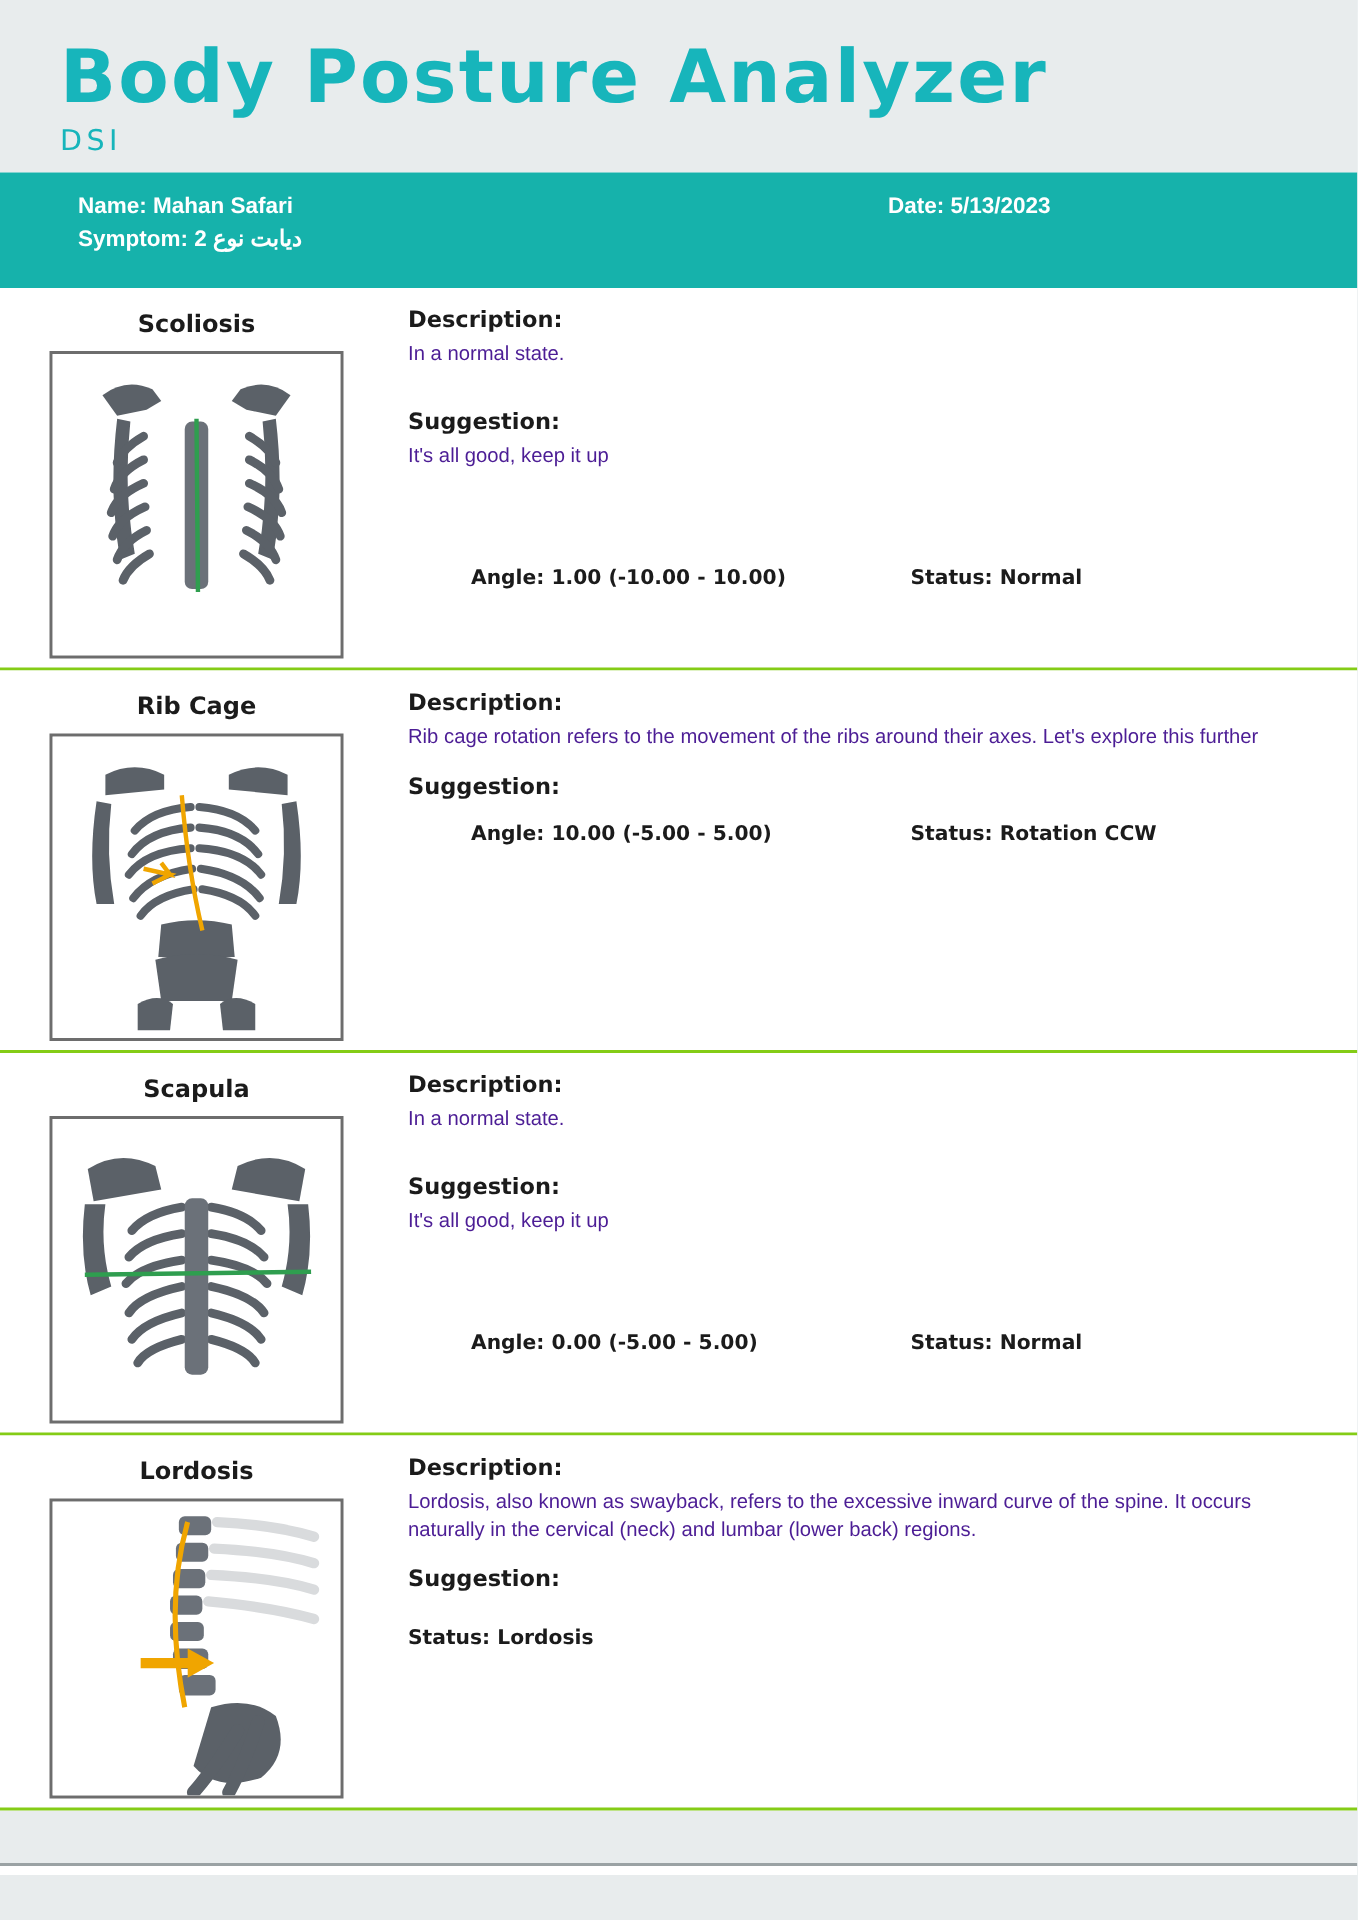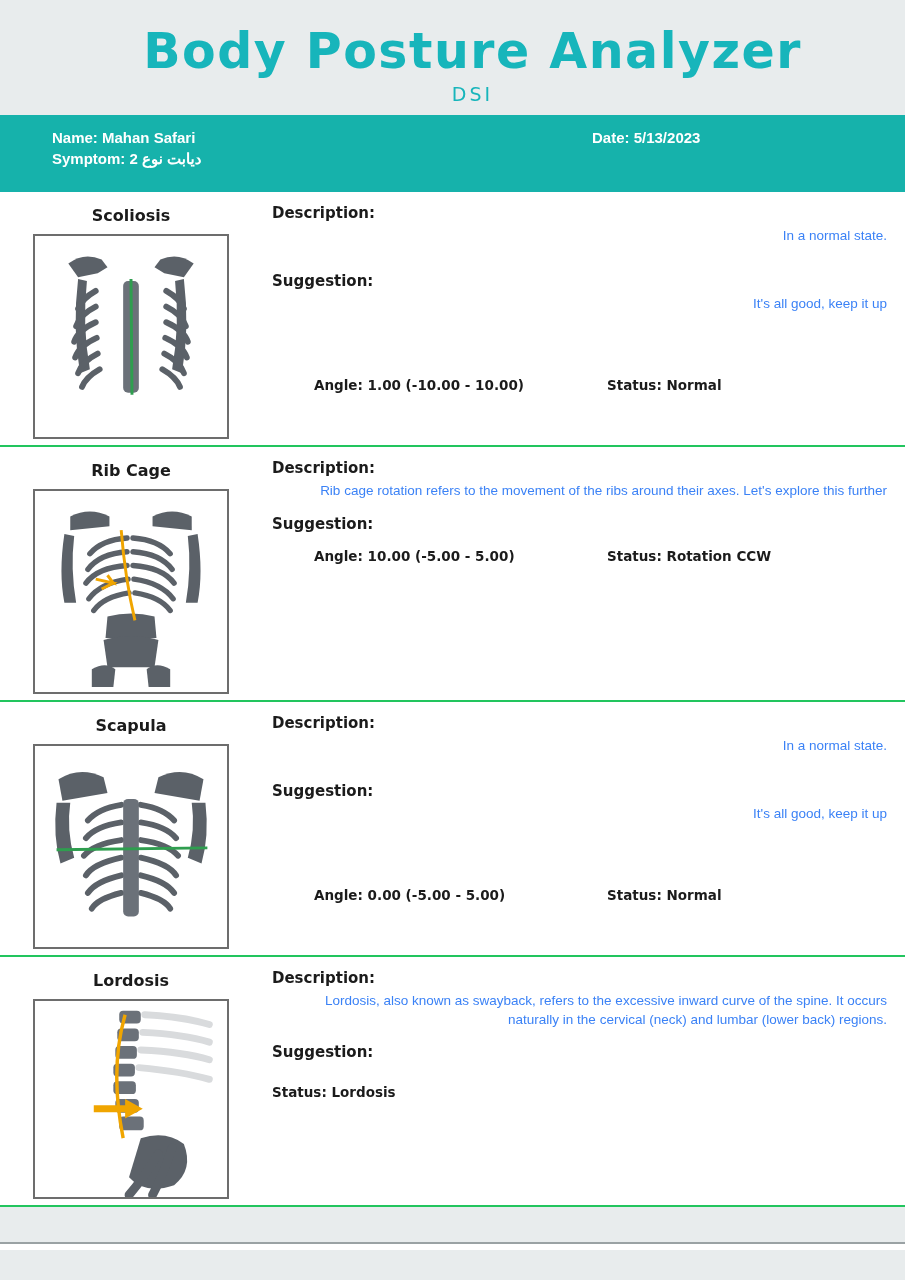--- a/index.html
+++ b/index.html
@@ -21,21 +21,20 @@
     left: 0;
     top: 8px;
     width: 905px;
     background: #ffffff;
   }
 
   
   .header {
     background: #e8eced;
     padding: 18px 0 6px 40px;
-    text-align: center;
   }
   .app-title {
     color: #17b5bb;
     font-size: 49px;
     font-weight: bold;
     letter-spacing: 1.5px;
     line-height: 1.05;
     font-family: "DejaVu Sans", sans-serif;
   }
   .app-sub {
@@ -61,21 +60,21 @@
     align-items: center;
     margin: 4px 0;
   }
   .patient-name { flex: 0 0 540px; }
   .patient-date { }
   .patient-symptom { }
 
   
   .section {
     display: flex;
-    border-bottom: 2px solid #22c55e;
+    border-bottom: 2px solid #84cc16;
     background: #ffffff;
     padding: 8px 0 6px 0;
   }
   .sec-left {
     width: 262px;
     flex: 0 0 262px;
     padding-top: 6px;
     text-align: center;
   }
   .sec-title {
@@ -103,24 +102,23 @@
   }
   .lbl {
     font-size: 15px;
     font-weight: bold;
     color: #1b1b1b;
     margin-bottom: 5px;
     font-family: "DejaVu Sans", sans-serif;
   }
   .body-text {
     font-size: 13.5px;
-    color: #3b82f6;
+    color: #4c1d95;
     line-height: 1.35;
     white-space: pre-line;
-    text-align: right;
   }
   .gap { height: 26px; }
   .gap-sm { height: 14px; }
   .metrics {
     display: flex;
     align-items: center;
     font-size: 13.5px;
     font-weight: bold;
     color: #1b1b1b;
     font-family: "DejaVu Sans", sans-serif;

